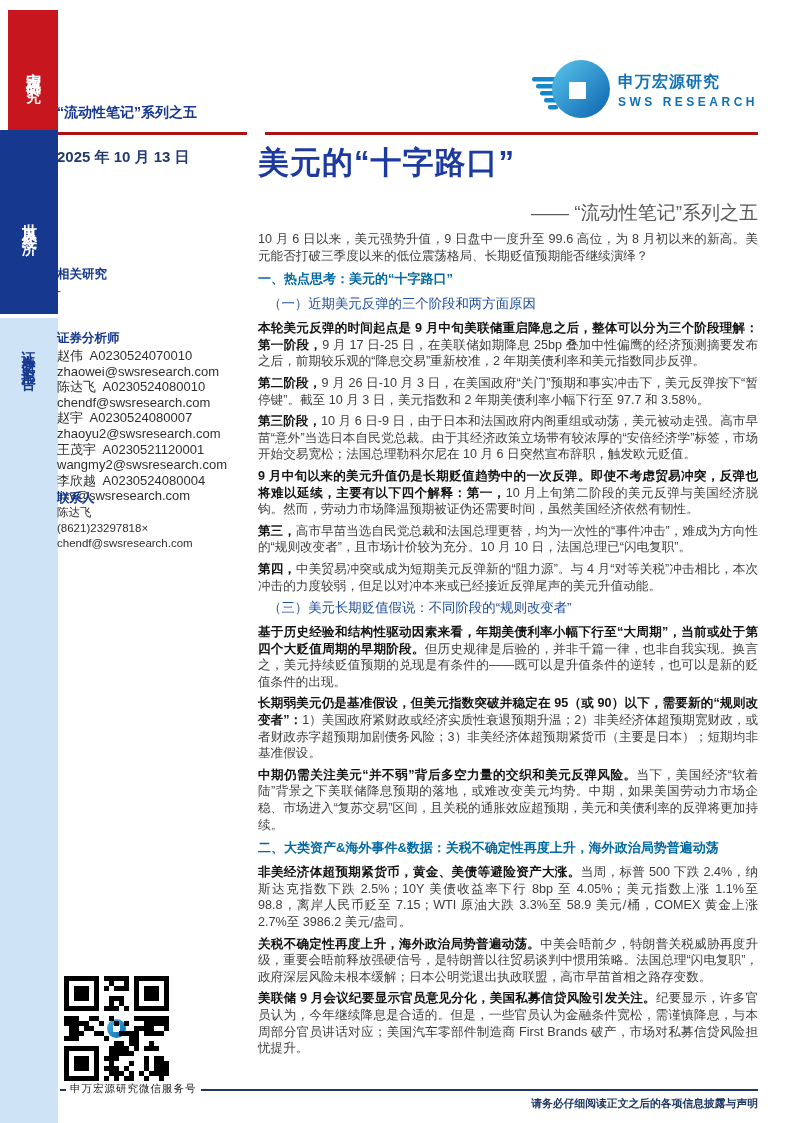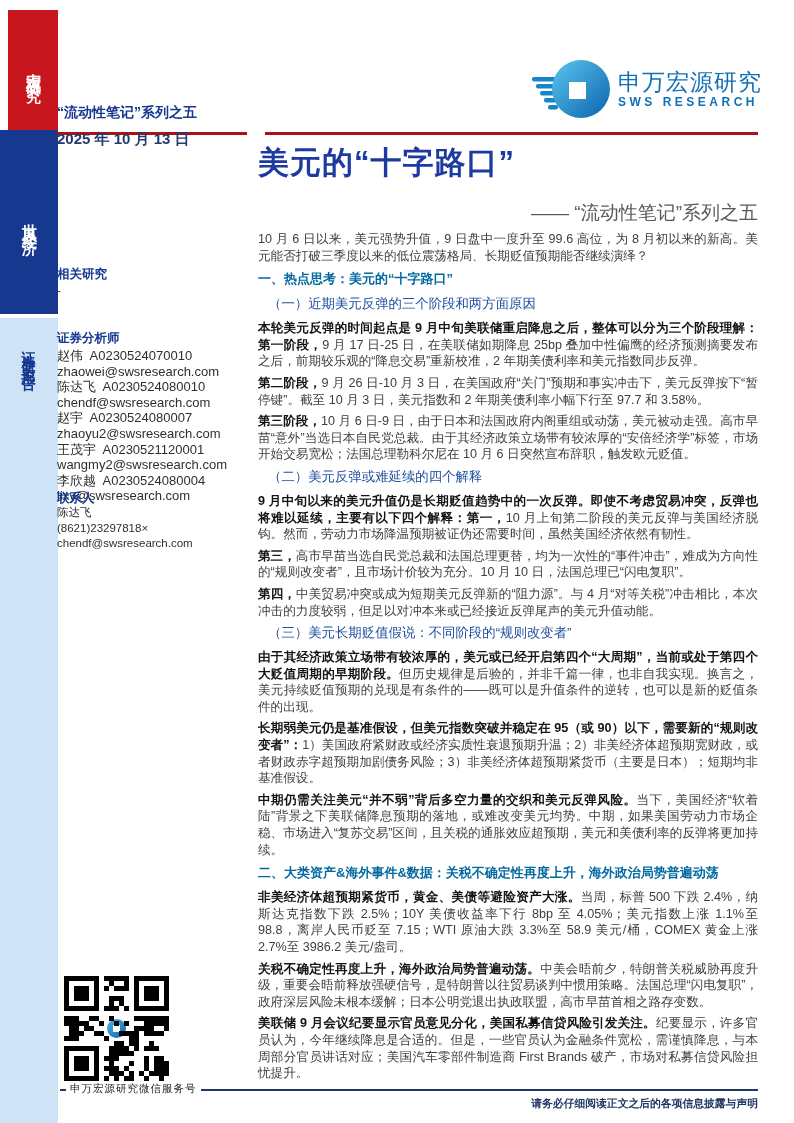--- a/index.html
+++ b/index.html
@@ -12,24 +12,24 @@
   .bar-red{left:8px;top:10px;width:50px;height:120px;background:#c8161e;align-items:center;}
   .bar-navy{left:0;top:130px;width:58px;height:184px;background:#16388e;align-items:center;}
   .bar-light{left:0;top:318px;width:58px;height:805px;background:#cfe3f6;}
   .vtext{writing-mode:vertical-rl;text-orientation:upright;font-weight:bold;letter-spacing:5px;}
   .bar-red .vtext,.bar-navy .vtext{color:#fff;font-size:15px;}
   .bar-light .vtext{color:#16388e;font-size:14px;margin-top:22px;}
   
   .series-label{position:absolute;left:57px;top:104px;font-size:14px;font-weight:bold;color:#16388e;}
   .rule-red-left{position:absolute;left:57px;top:132px;width:190px;height:3px;background:#ab1116;}
   .rule-red-right{position:absolute;left:265px;top:132px;width:493px;height:3px;background:#ab1116;}
-  .date{position:absolute;left:57px;top:130px;font-size:15px;font-weight:bold;color:#223a70;}
+  .date{position:absolute;left:57px;top:148px;font-size:15px;font-weight:bold;color:#223a70;}
   .logo{position:absolute;left:528px;top:56px;display:flex;align-items:center;}
   .logo-text{margin-left:6px;color:#1071b8;}
-  .logo-cn{font-size:23px;font-weight:normal;letter-spacing:1px;line-height:26px;}
+  .logo-cn{font-size:16px;font-weight:bold;letter-spacing:1px;line-height:26px;}
   .logo-en{font-size:12px;font-weight:bold;letter-spacing:3.5px;line-height:14px;}
   
   .title{position:absolute;left:258px;top:142px;width:520px;font-size:31px;font-weight:bold;color:#1c3aa0;letter-spacing:1px;}
   .subtitle{position:absolute;left:258px;top:200px;width:500px;text-align:right;font-size:19px;color:#595959;}
   
   .body-col{position:absolute;left:258px;top:231px;width:500px;}
   .body-p{margin:0 0 5px 0;font-size:12.6px;line-height:16.6px;text-align:justify;color:#3d3d3d;}
   .body-p b{color:#141414;}
   .h1{margin:3px 0 7px 0;font-size:13px;font-weight:bold;color:#0369a1;line-height:19px;}
   .h2{margin:3px 0 7px 0;padding-left:10px;font-size:13.4px;font-weight:normal;color:#1e4e9e;line-height:18px;}
@@ -119,26 +119,25 @@
     <div>chendf@swsresearch.com</div>
   </div>
 
   <div class="body-col">
       <p class="body-p">10 月 6 日以来，美元强势升值，9 日盘中一度升至 99.6 高位，为 8 月初以来的新高。美元能否打破三季度以来的低位震荡格局、长期贬值预期能否继续演绎？</p>
       <div class="h1">一、热点思考：美元的“十字路口”</div>
       <div class="h2">（一）近期美元反弹的三个阶段和两方面原因</div>
       <p class="body-p"><b>本轮美元反弹的时间起点是 9 月中旬美联储重启降息之后，整体可以分为三个阶段理解：第一阶段，</b>9 月 17 日-25 日，在美联储如期降息 25bp 叠加中性偏鹰的经济预测摘要发布之后，前期较乐观的“降息交易”重新校准，2 年期美债利率和美元指数同步反弹。</p>
       <p class="body-p"><b>第二阶段，</b>9 月 26 日-10 月 3 日，在美国政府“关门”预期和事实冲击下，美元反弹按下“暂停键”。截至 10 月 3 日，美元指数和 2 年期美债利率小幅下行至 97.7 和 3.58%。</p>
       <p class="body-p"><b>第三阶段，</b>10 月 6 日-9 日，由于日本和法国政府内阁重组或动荡，美元被动走强。高市早苗“意外”当选日本自民党总裁。由于其经济政策立场带有较浓厚的“安倍经济学”标签，市场开始交易宽松；法国总理勒科尔尼在 10 月 6 日突然宣布辞职，触发欧元贬值。</p>
-      <div class="h2">（二）美元反弹或难延续的四个解释</div>
       <p class="body-p"><b>9 月中旬以来的美元升值仍是长期贬值趋势中的一次反弹。即使不考虑贸易冲突，反弹也将难以延续，主要有以下四个解释：第一，</b>10 月上旬第二阶段的美元反弹与美国经济脱钩。然而，劳动力市场降温预期被证伪还需要时间，虽然美国经济依然有韧性。</p>
       <p class="body-p"><b>第三，</b>高市早苗当选自民党总裁和法国总理更替，均为一次性的“事件冲击”，难成为方向性的“规则改变者”，且市场计价较为充分。10 月 10 日，法国总理已“闪电复职”。</p>
       <p class="body-p"><b>第四，</b>中美贸易冲突或成为短期美元反弹新的“阻力源”。与 4 月“对等关税”冲击相比，本次冲击的力度较弱，但足以对冲本来或已经接近反弹尾声的美元升值动能。</p>
       <div class="h2">（三）美元长期贬值假说：不同阶段的“规则改变者”</div>
-      <p class="body-p"><b>由于其经济政策立场带有较浓厚的，美元或已经开启第四个“大周期”，当前或处于第四个大贬值周期的早期阶段。</b>但历史规律是后验的，并非千篇一律，也非自我实现。换言之，美元持续贬值预期的兑现是有条件的——既可以是升值条件的逆转，也可以是新的贬值条件的出现。</p>
+      <p class="body-p"><b>基于历史经验和结构性驱动因素来看，年期美债利率小幅下行至“大周期”，当前或处于第四个大贬值周期的早期阶段。</b>但历史规律是后验的，并非千篇一律，也非自我实现。换言之，美元持续贬值预期的兑现是有条件的——既可以是升值条件的逆转，也可以是新的贬值条件的出现。</p>
       <p class="body-p"><b>长期弱美元仍是基准假设，但美元指数突破并稳定在 95（或 90）以下，需要新的“规则改变者”：</b>1）美国政府紧财政或经济实质性衰退预期升温；2）非美经济体超预期宽财政，或者财政赤字超预期加剧债务风险；3）非美经济体超预期紧货币（主要是日本）；短期均非基准假设。</p>
       <p class="body-p"><b>中期仍需关注美元“并不弱”背后多空力量的交织和美元反弹风险。</b>当下，美国经济“软着陆”背景之下美联储降息预期的落地，或难改变美元均势。中期，如果美国劳动力市场企稳、市场进入“复苏交易”区间，且关税的通胀效应超预期，美元和美债利率的反弹将更加持续。</p>
       <div class="h1">二、大类资产&amp;海外事件&amp;数据：关税不确定性再度上升，海外政治局势普遍动荡</div>
       <p class="body-p"><b>非美经济体超预期紧货币，黄金、美债等避险资产大涨。</b>当周，标普 500 下跌 2.4%，纳斯达克指数下跌 2.5%；10Y 美债收益率下行 8bp 至 4.05%；美元指数上涨 1.1%至 98.8，离岸人民币贬至 7.15；WTI 原油大跌 3.3%至 58.9 美元/桶，COMEX 黄金上涨 2.7%至 3986.2 美元/盎司。</p>
       <p class="body-p"><b>关税不确定性再度上升，海外政治局势普遍动荡。</b>中美会晤前夕，特朗普关税威胁再度升级，重要会晤前释放强硬信号，是特朗普以往贸易谈判中惯用策略。法国总理“闪电复职”，政府深层风险未根本缓解；日本公明党退出执政联盟，高市早苗首相之路存变数。</p>
       <p class="body-p"><b>美联储 9 月会议纪要显示官员意见分化，美国私募信贷风险引发关注。</b>纪要显示，许多官员认为，今年继续降息是合适的。但是，一些官员认为金融条件宽松，需谨慎降息，与本周部分官员讲话对应；美国汽车零部件制造商 First Brands 破产，市场对私募信贷风险担忧提升。</p>
     </div>
 
   <div class="qr">
     <div class="finder f-tl">

